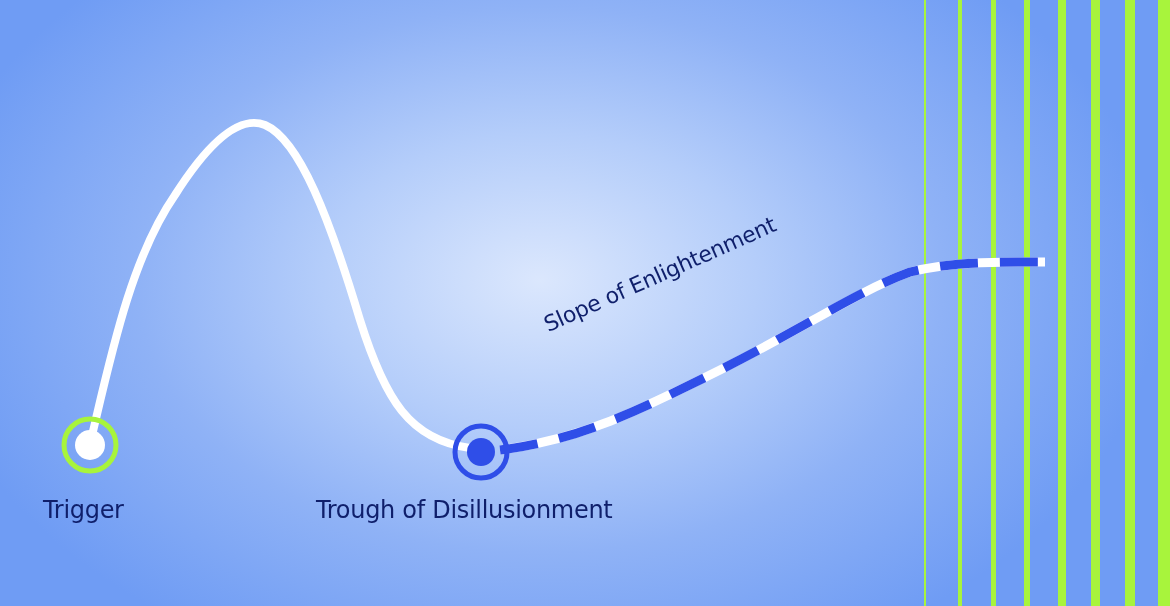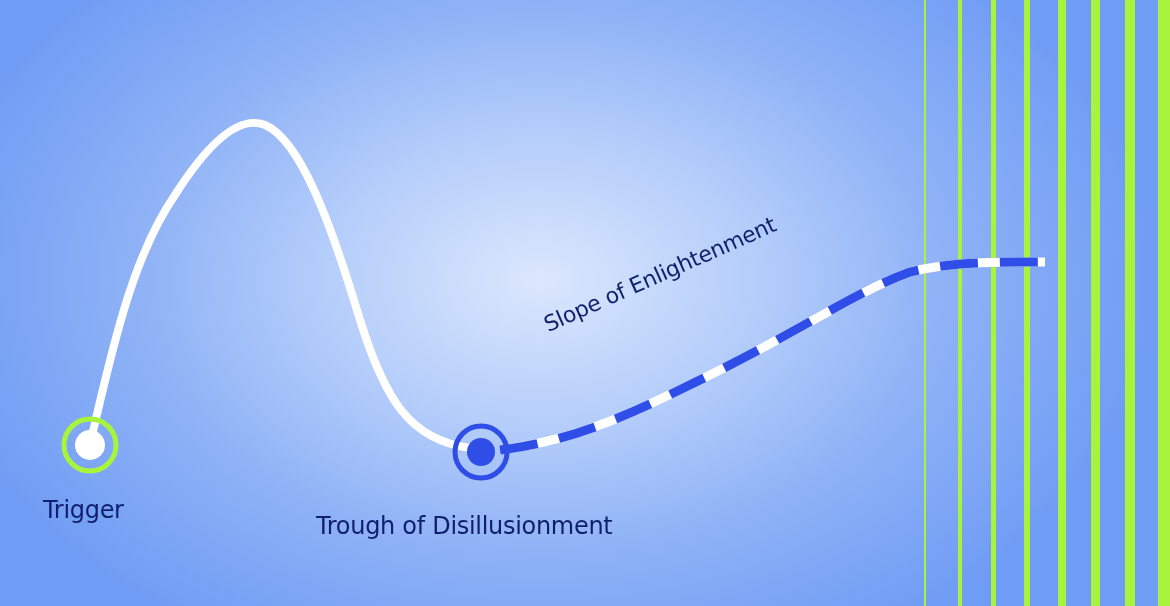--- a/index.html
+++ b/index.html
@@ -7,21 +7,21 @@
       width: 1170px; height: 606px; overflow: hidden; position: relative;
       background: radial-gradient(ellipse 620px 420px at 540px 280px, #dbe7fd 0%, #b4cdfa 35%, #8fb2f6 65%, #6f9cf4 100%);
       font-family: "DejaVu Sans", sans-serif;
     }
     .canvas { position: absolute; left: 0; top: 0; width: 1170px; height: 606px; }
     .label {
       position: absolute; color: #0f1f6b; font-size: 24px; white-space: nowrap;
       letter-spacing: -0.3px;
     }
     .label-trigger { left: 43px; top: 496px; }
-    .label-trough { left: 316px; top: 512px; }
+    .label-trough { left: 316px; top: 496px; }
     .label-slope {
       left: 540px; top: 314px; transform-origin: 0 0; transform: rotate(-24deg);
       font-size: 22px;
     }
   </style>
 </head>
 <body>
 
 <svg class="canvas" viewBox="0 0 1170 606" xmlns="http://www.w3.org/2000/svg">
 

